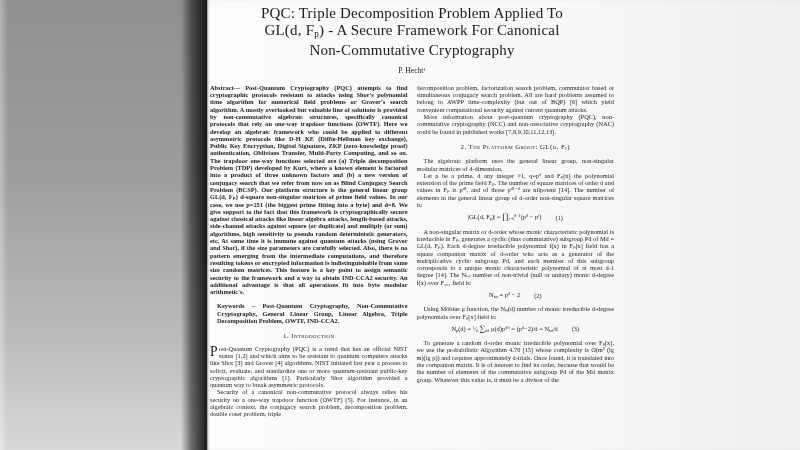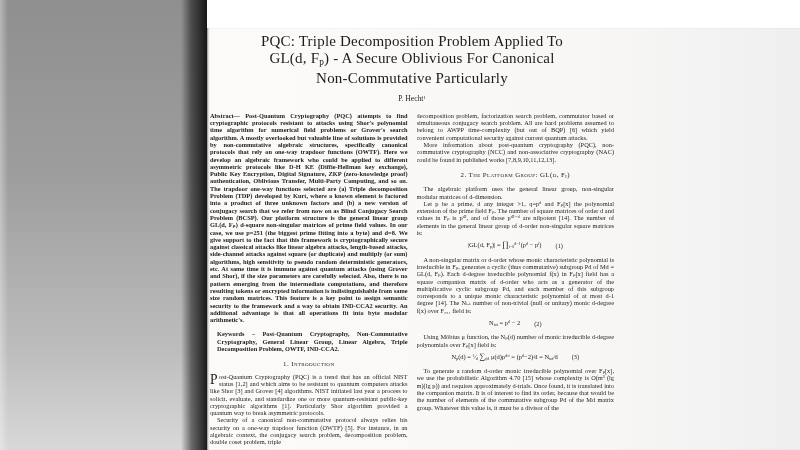--- a/index.html
+++ b/index.html
@@ -10,21 +10,21 @@
   .left-band{position:absolute;left:0;top:0;width:207px;height:450px;
     background:linear-gradient(180deg,#8f8f8f 0%,#9e9e9e 40%,#bdbdbd 78%,#d8d8d8 100%);}
   .left-band::before{content:"";position:absolute;left:0;top:0;width:8px;height:100%;
     background:linear-gradient(90deg,rgba(255,255,255,.35),rgba(255,255,255,0));}
   .left-band::after{content:"";position:absolute;right:0;top:0;width:26px;height:100%;
     background:linear-gradient(90deg,rgba(18,18,18,0) 0%,rgba(18,18,18,.55) 40%,rgba(12,12,12,.92) 100%);}
 
   
   .page{position:absolute;left:207px;top:0;right:0;bottom:0;
     background:linear-gradient(90deg,#fcfbfa 0%,#f8f7f6 65%,#efefef 100%);
-    box-shadow:inset 2px 0 2px -1px rgba(0,0,0,.45);margin-top:28px;}
+    box-shadow:inset 2px 0 2px -1px rgba(0,0,0,.45);}
   .content{position:absolute;left:3px;top:0;width:404px;height:450px;}
 
   .title{margin-top:5px;text-align:center;font-size:15px;line-height:16.5px;letter-spacing:.2px;}
   .author{margin-top:7px;text-align:center;font-size:7.6px;}
 
   .cols{display:flex;gap:9px;margin-top:9px;height:386px;}
   .col{width:197.5px;font-size:6.35px;line-height:7.3px;text-align:justify;position:relative;}
   .col.left{overflow:hidden;}
   .col.right{overflow:hidden;}
 
@@ -51,22 +51,22 @@
 <body>
 
 <div class="stage">
   <div class="left-band"></div>
 
   <div class="page">
     <div class="content">
 
       <div class="title">
         <div><span>PQC: Triple Decomposition Problem Applied To</span></div>
-        <div><span class="i">GL(d, F</span><span class="i sub">p</span><span class="i">)</span><span> - A Secure Oblivious For Canonical</span></div>
-        <div><span>Non-Commutative Particularly</span></div>
+        <div><span class="i">GL(d, F</span><span class="i sub">p</span><span class="i">)</span><span> - A Secure Framework For Canonical</span></div>
+        <div><span>Non-Commutative Cryptography</span></div>
       </div>
 
       <div class="author"><span>P. Hecht</span><span class="sup">1</span></div>
 
       <div class="cols">
 
         <div class="col left">
           <p class="abstract"><span class="i">Abstract</span><span>— Post-Quantum Cryptography (PQC) attempts to find cryptographic protocols resistant to attacks using Shor's polynomial time algorithm for numerical field problems or Grover's search algorithm. A mostly overlooked but valuable line of solutions is provided by non-commutative algebraic structures, specifically canonical protocols that rely on one-way trapdoor functions (OWTF). Here we develop an algebraic framework who could be applied to different asymmetric protocols like D-H KE (Diffie-Hellman key exchange), Public Key Encryption, Digital Signature, ZKP (zero-knowledge proof) authentication, Oblivious Transfer, Multi-Party Computing, and so on. The trapdoor one-way functions selected are (a) Triple decomposition Problem (TDP) developed by Kurt, where a known element is factored into a product of three unknown factors and (b) a new version of conjugacy search that we refer from now on as Blind Conjugacy Search Problem (BCSP). Our platform structure is the general linear group GL(d, Fₚ) d-square non-singular matrices of prime field values. In our case, we use p=251 (the biggest prime fitting into a byte) and d=8. We give support to the fact that this framework is cryptographically secure against classical attacks like linear algebra attacks, length-based attacks, side-channel attacks against square (or duplicate) and multiply (or sum) algorithms, high sensitivity to pseudo random deterministic generators, etc. At same time it is immune against quantum attacks (using Grover and Shor), if the size parameters are carefully selected. Also, there is no pattern emerging from the intermediate computations, and therefore resulting tokens or encrypted information is indistinguishable from same size random matrices. This feature is a key point to assign semantic security to the framework and a way to obtain IND-CCA2 security. An additional advantage is that all operations fit into byte modular arithmetic's.</span></p>
           <p class="kw"><span class="i">Keywords</span><span> – Post-Quantum Cryptography, Non-Commutative Cryptography, General Linear Group, Linear Algebra, Triple Decomposition Problem, OWTF, IND-CCA2.</span></p>
           <div class="h">1. Introduction</div>

